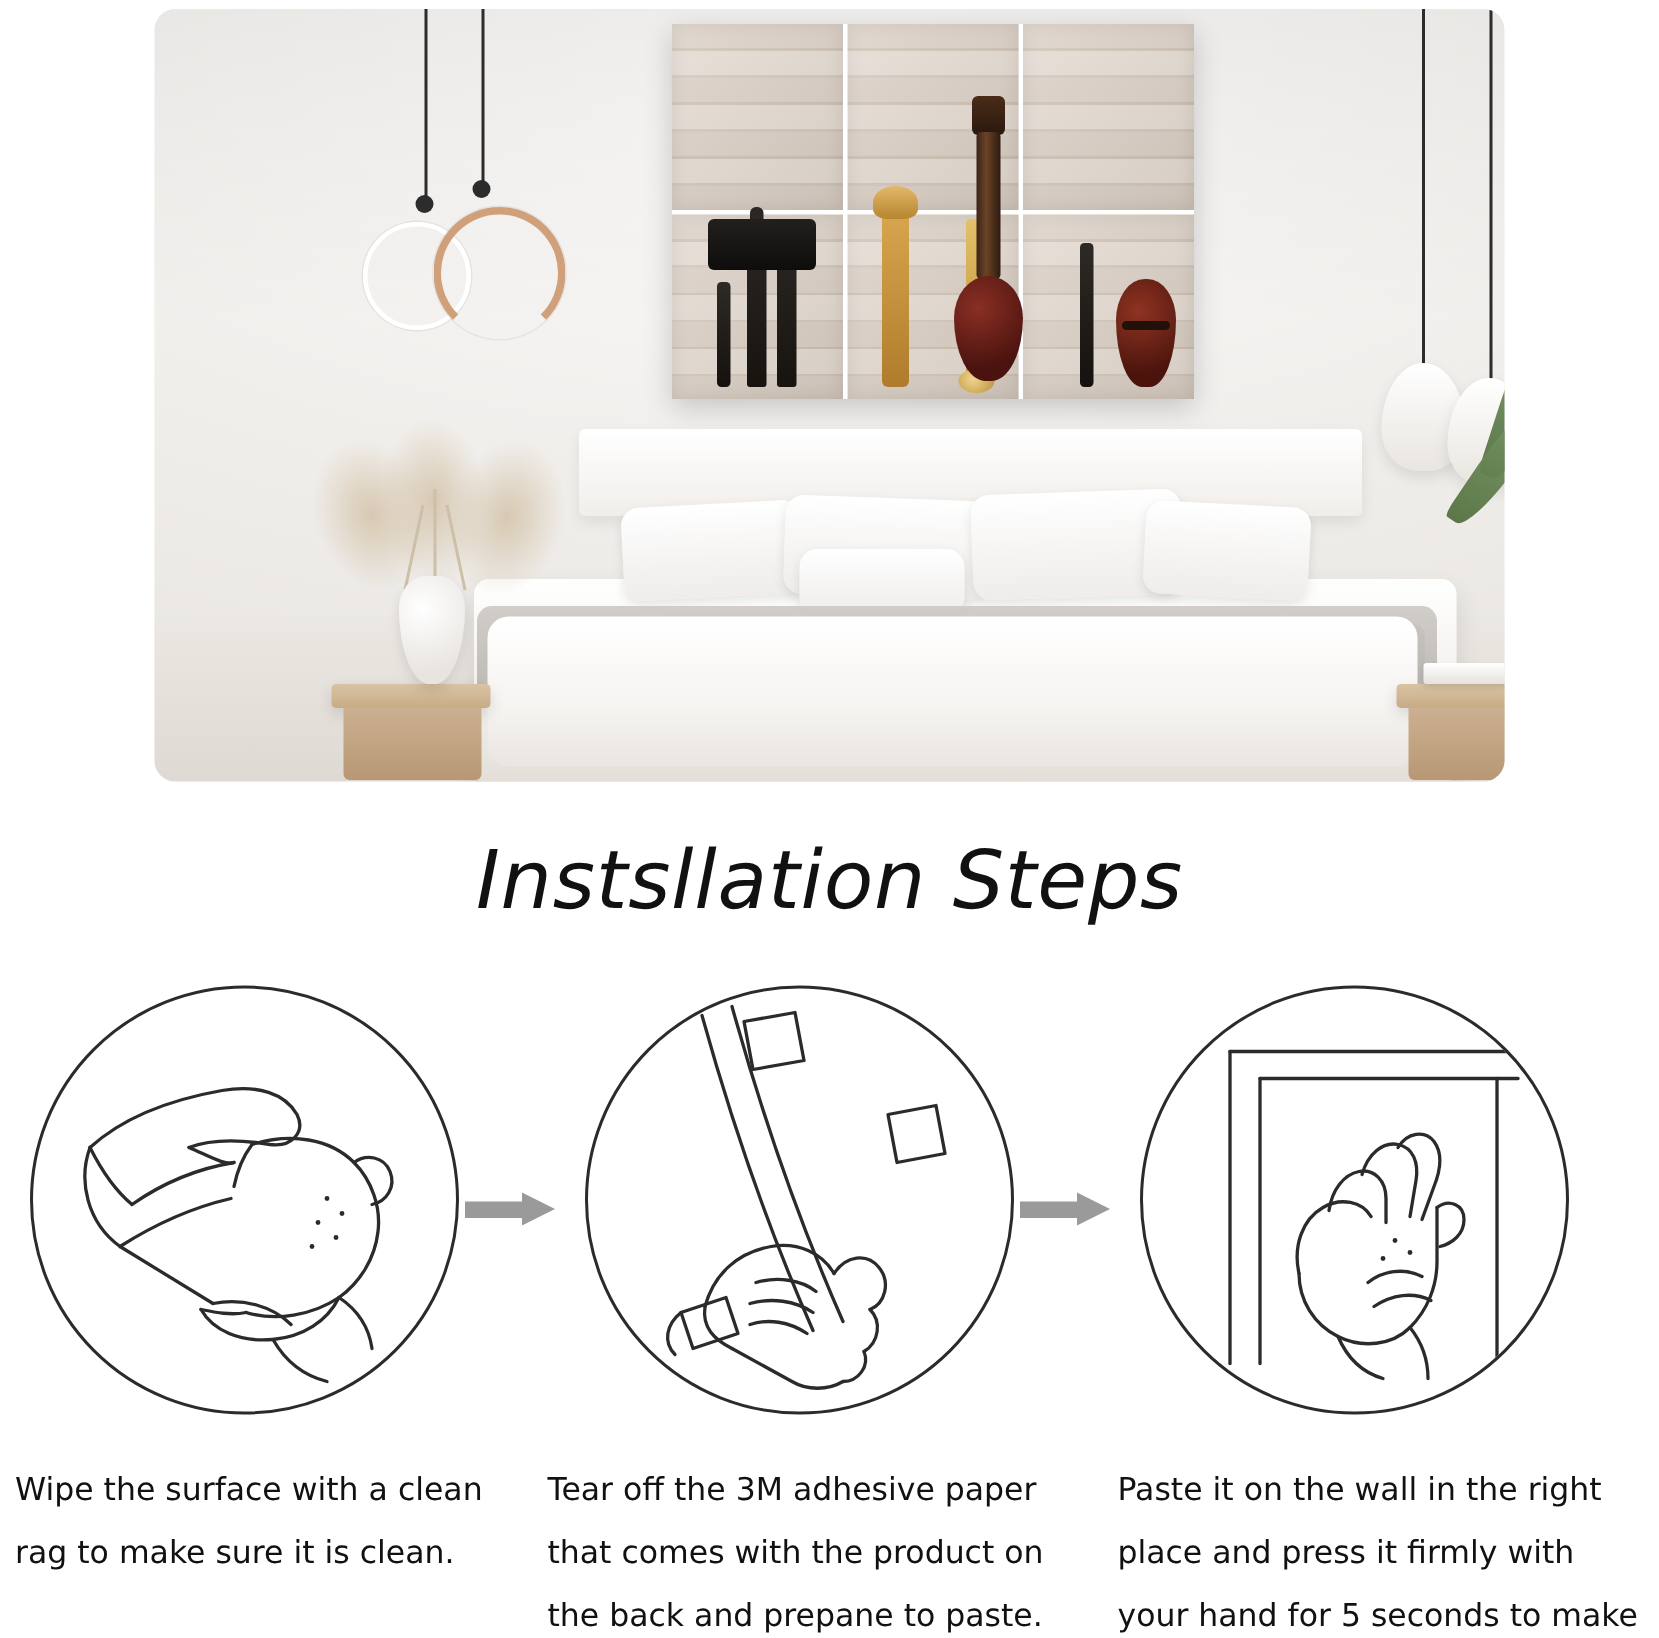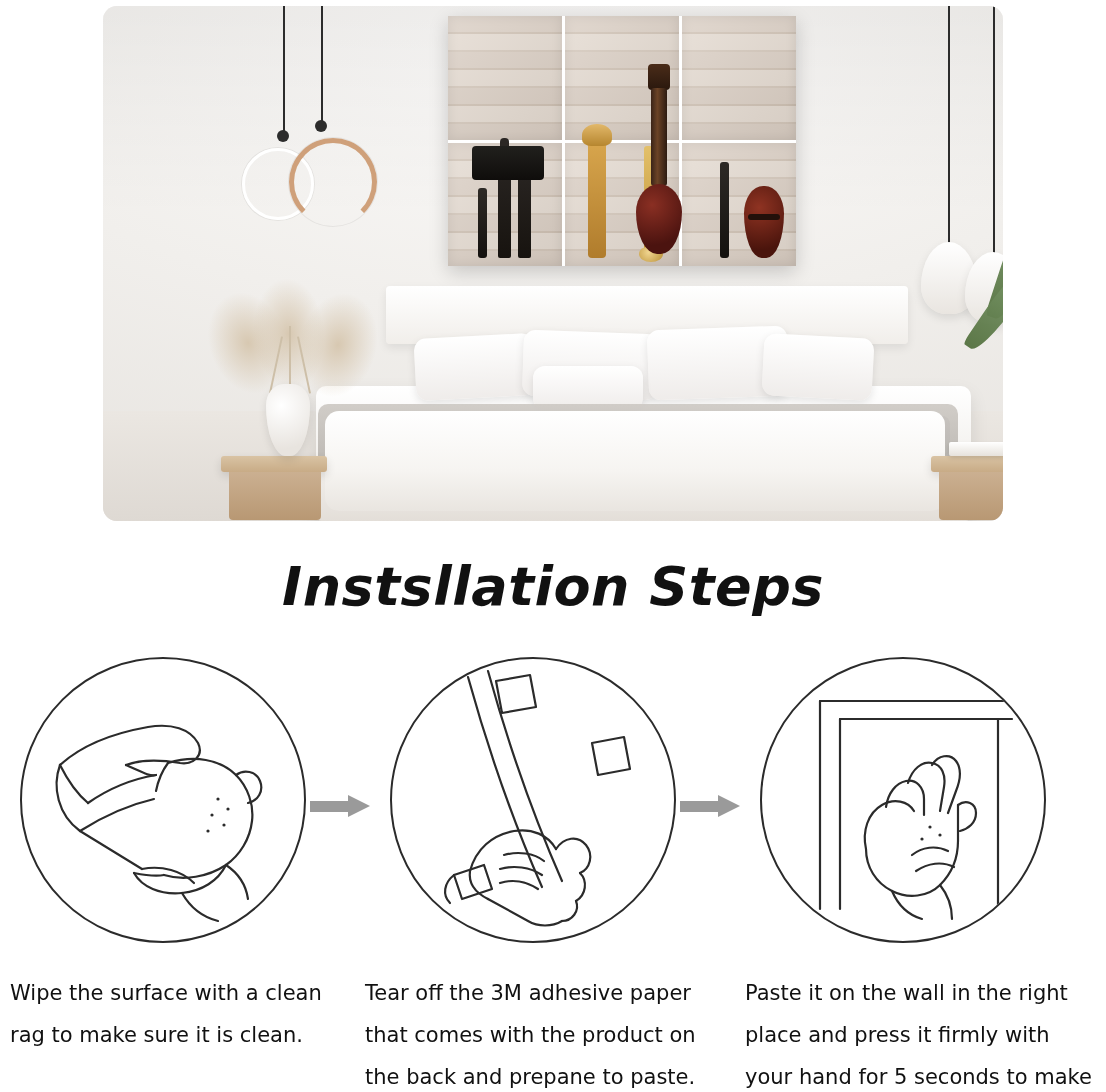--- a/index.html
+++ b/index.html
@@ -280,21 +280,21 @@
     box-shadow: 0 4px 10px rgba(0,0,0,.10);
   }
 
   
   .title{
     position:absolute;
     left:0; right:0;
     top:555px;
     text-align:center;
     font-family: "DejaVu Sans", sans-serif;
-    font-weight: 700;
+    font-weight: 400;
     font-style: italic;
     font-size: 54px;
     letter-spacing: 0.5px;
     color:#111;
   }
 
   
   .steps{
     position:absolute;
     left:0; top:655px;

